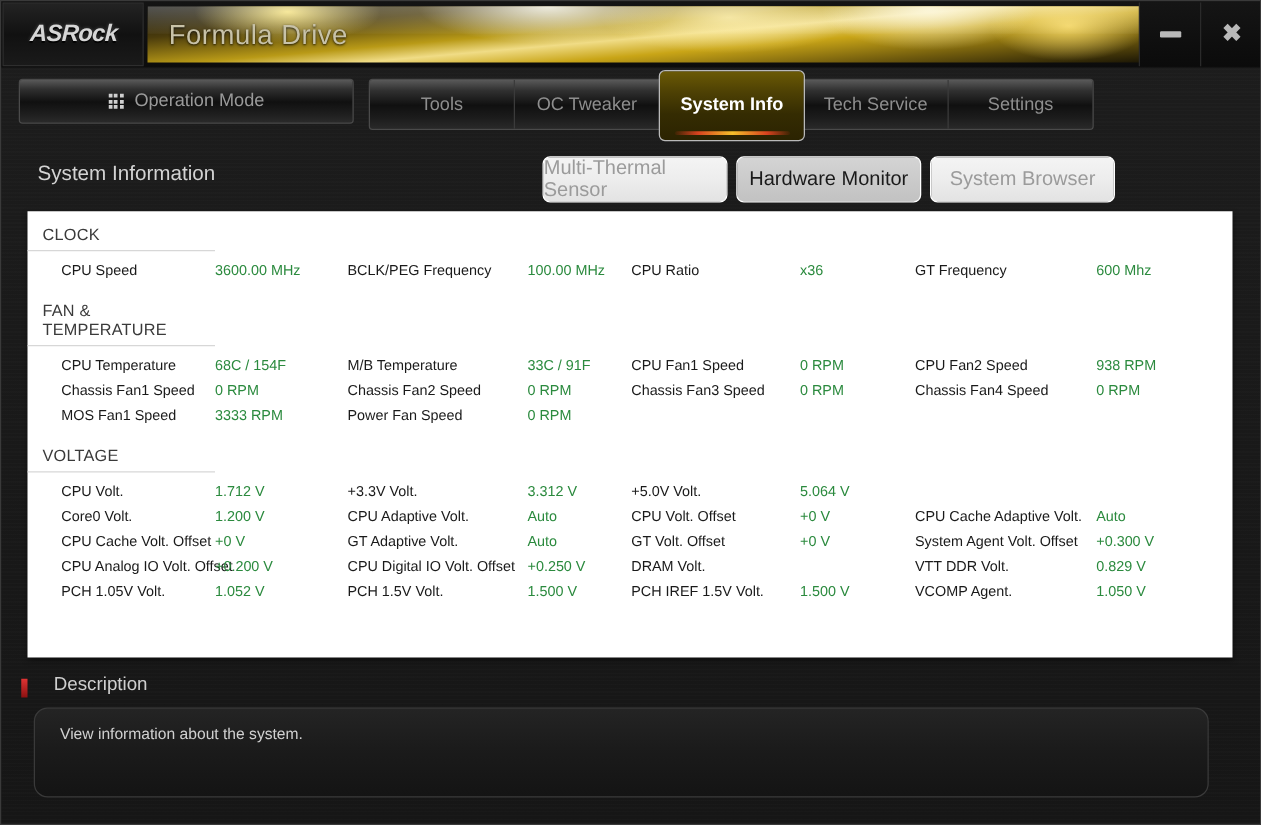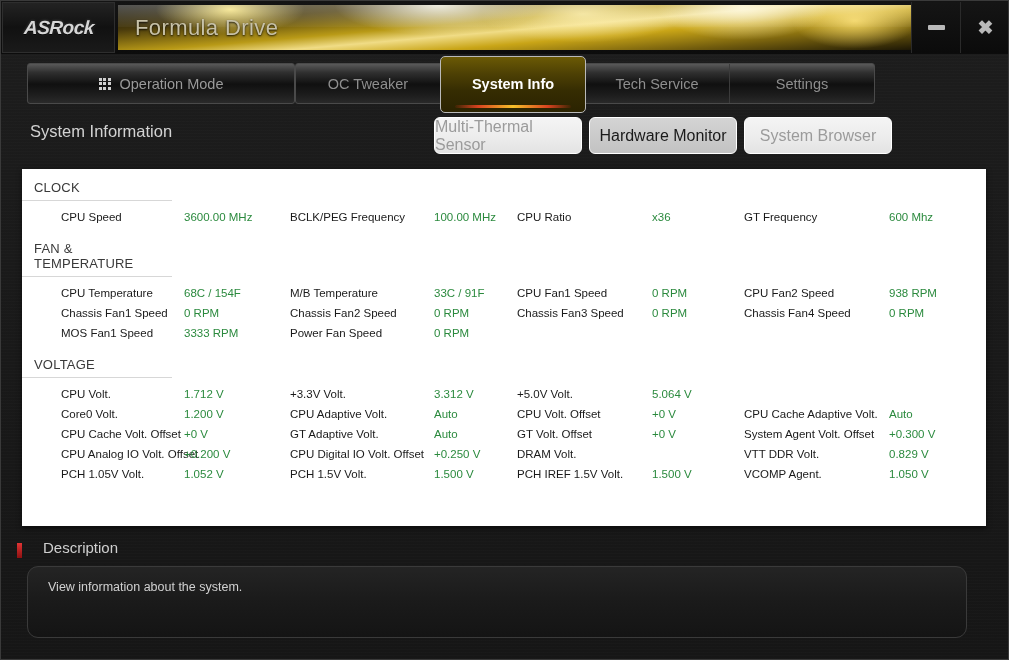--- a/index.html
+++ b/index.html
@@ -72,26 +72,25 @@
   .win-btn.min { left: 910px; }
   .win-btn.close { left: 959px; width: 50px; }
   .win-glyph { color: #b9b9b9; font-size: 19px; font-weight: bold; line-height: 1; }
   .win-glyph.dash {
     width: 17px; height: 5px; background: #b9b9b9; border-radius: 1px; display: block;
   }
 
   
   .tabrow { position: absolute; left: 0; top: 55px; width: 1009px; height: 53px; }
   .opmode {
-    position: absolute; left: 14px; top: 7px; width: 268px; height: 41px;
+    position: absolute; left: 14px; top: 7px; width: 268px; height: 36px;
     background: linear-gradient(180deg,#595959 0%, #2f2f2f 22%, #101010 52%, #1d1d1d 78%, #2a2a2a 100%);
     border: 1px solid #4a4a4a; border-radius: 3px;
     display: flex; align-items: center; justify-content: center; gap: 9px;
     cursor: pointer;
-    margin-left: 12px;
   }
   .opmode-label { color: #9a9a9a; font-size: 14.5px; }
   .grid-icon { display: grid; grid-template-columns: repeat(3, 3px); grid-template-rows: repeat(3, 3px); gap: 1.5px; }
   .grid-icon i { background: #cfcfcf; display: block; width: 3px; height: 3px; }
 
   .tabs {
     position: absolute; left: 294px; top: 7px; width: 580px; height: 41px;
     background: linear-gradient(180deg,#595959 0%, #303030 22%, #101010 52%, #1c1c1c 78%, #292929 100%);
     border: 1px solid #4a4a4a; border-radius: 3px;
     display: flex;
@@ -113,21 +112,21 @@
     z-index: 3;
   }
   .tab.active .underline {
     position: absolute; left: 10%; bottom: 4px; width: 80%; height: 3px;
     background: linear-gradient(90deg, rgba(200,40,20,.1) 0%, #d8421f 20%, #f5c02a 50%, #d8421f 80%, rgba(200,40,20,.1) 100%);
     border-radius: 2px;
   }
 
   
   .sec-head {
-    position: absolute; left: 0; top: 110px; width: 914px; height: 50px; padding-left: 46px;
+    position: absolute; left: 0; top: 118px; width: 914px; height: 50px; padding-left: 46px;
   }
   .sec-title {
     position: absolute; left: 29px; top: 11px;
     color: #d3d3d3; font-size: 16.5px;
   }
   .subtabs { position: absolute; right: 23px; top: 6px; display: flex; gap: 7px; }
   .subtab {
     width: 148px; height: 37px; border-radius: 6px;
     display: flex; align-items: center; justify-content: center;
     font-size: 16px; cursor: pointer;
@@ -146,21 +145,21 @@
     background: #ffffff;
     box-shadow: 0 2px 5px rgba(0,0,0,.6);
   }
   .group-title {
     font-size: 13px; color: #3a3a3a; padding: 0 0 5px 12px;
     border-bottom: 1px solid #d7d7d7;
     margin: 0 0 0 0; width: 150px; letter-spacing: .2px;
   }
   .group-wrap { padding-top: 14px; }
   .group-wrap.first { padding-top: 11px; }
-  .rows { padding: 6px 0 0 12px; }
+  .rows { padding: 6px 0 0 0; }
   .row { display: flex; height: 20px; align-items: center; }
   .cell-label {
     font-size: 11.5px; color: #1a1a1a; padding-left: 27px; width: 155px;
     white-space: nowrap; overflow: visible;
   }
   .cell-value {
     font-size: 11.5px; color: #2b8a3e; width: 72px; white-space: nowrap;
   }
   .pair { display: flex; width: 227px; }
   .pair.p1 { width: 248px; }
@@ -214,20 +213,23 @@
           <i></i>
           <i></i>
           <i></i>
           <i></i>
           <i></i>
       </span>
       <span class="opmode-label">Operation Mode</span>
     </div>
     <div class="tabs">
       <div class="tab">
+        <span>Tools</span>
+      </div>
+      <div class="tab">
         <span>OC Tweaker</span>
       </div>
       <div class="tab active">
         <span>System Info</span>
         <span class="underline"></span>
       </div>
       <div class="tab">
         <span>Tech Service</span>
       </div>
       <div class="tab">

